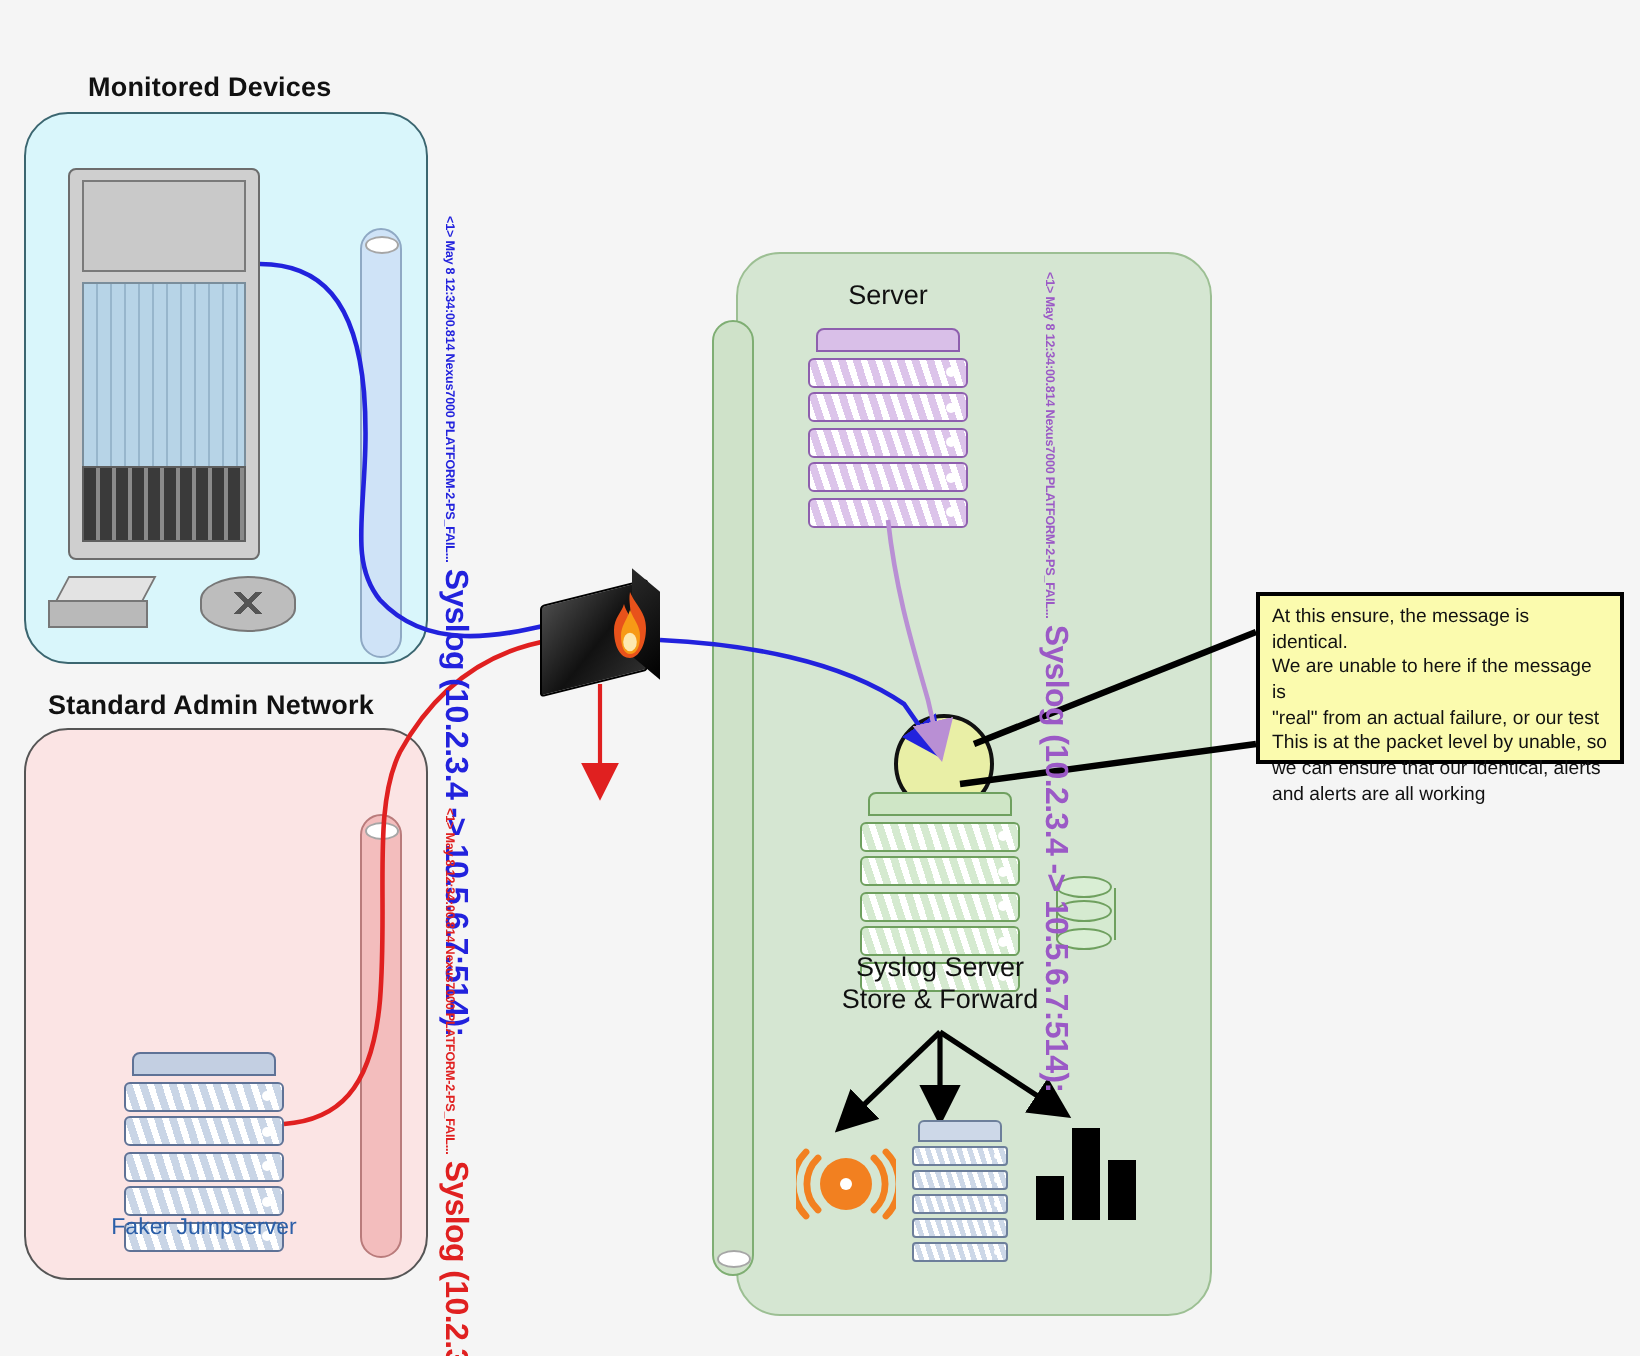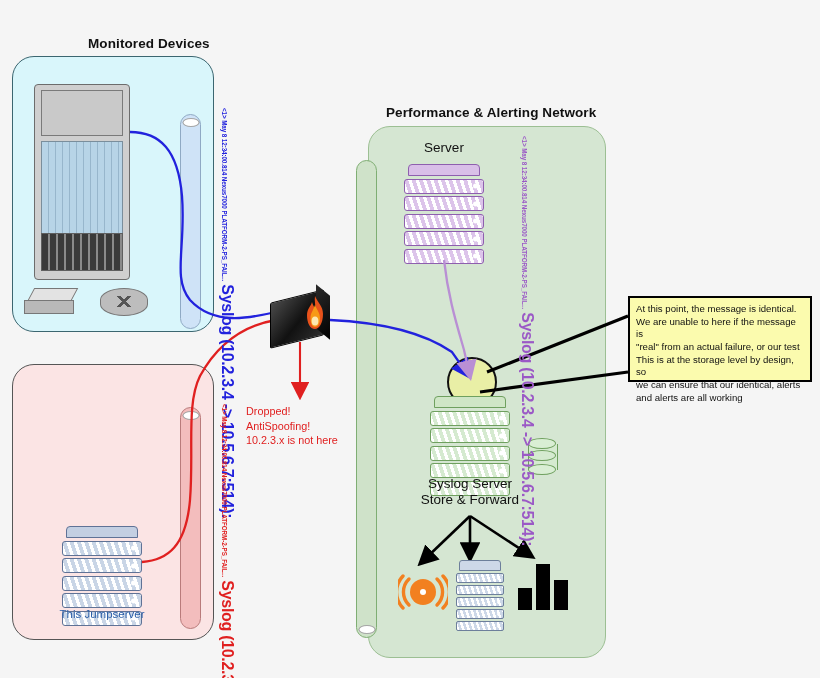--- a/index.html
+++ b/index.html
@@ -115,22 +115,22 @@
 
   #drop-text{position:absolute;left:246px;top:404px;width:130px;font-size:10.8px;line-height:1.35;color:#e02020;}
 
   svg.overlay{position:absolute;left:0;top:0;width:820px;height:678px;pointer-events:none;}
 </style>
 </head>
 <body>
 
 <div id="canvas">
 
-  <div class="zone-title" style="left:44px;top:36px;margin-left:44px;">Monitored Devices</div>
-  <div class="zone-title" style="left:386px;top:105px;">Performance &amp; Alerting Network</div>
+  <div class="zone-title" style="left:44px;top:36px;">Monitored Devices</div>
+  <div class="zone-title" style="left:24px;top:345px;">Standard Admin Network</div>
 
   <div class="zone" id="zone-monitored"></div>
   <div class="zone" id="zone-admin"></div>
   <div class="zone" id="zone-perf"></div>
 
   <div class="pipe" id="pipe-green">
     <div class="pipe-cap" style="bottom:3px;"></div>
   </div>
   <div class="pipe" id="pipe-blue">
     <div class="pipe-cap" style="top:3px;"></div>
@@ -179,21 +179,21 @@
   <div class="dev-label" id="label-syslog2">Store &amp; Forward</div>
 
   <div class="rack blue" id="rack-admin">
     <div class="rack-top"></div>
     <div class="rack-u"></div>
     <div class="rack-u"></div>
     <div class="rack-u"></div>
     <div class="rack-u"></div>
     <div class="rack-u"></div>
   </div>
-  <div class="dev-label" id="label-jump">This Jumpserver</div>
+  <div class="dev-label" id="label-jump">Faker Jumpserver</div>
 
   <svg class="overlay" viewBox="0 0 820 678">
     <defs>
       <marker id="ah-blue" markerWidth="9" markerHeight="9" refX="5" refY="4.5" orient="auto">
         <path d="M0,0 L9,4.5 L0,9 z" fill="#2222dd"></path>
       </marker>
       <marker id="ah-purple" markerWidth="9" markerHeight="9" refX="5" refY="4.5" orient="auto">
         <path d="M0,0 L9,4.5 L0,9 z" fill="#b98fd4"></path>
       </marker>
       <marker id="ah-red" markerWidth="9" markerHeight="9" refX="5" refY="4.5" orient="auto">
@@ -224,44 +224,39 @@
   <div id="firewall">
     <div class="fw-box"></div>
     <div class="fw-side"></div>
     <svg id="flame" viewBox="0 0 22 34">
       <path d="M11 0 C14 7 19 10 19 18 C19 27 15 33 11 33 C6 33 3 27 3 19 C3 13 7 10 8 6 C9 10 11 11 11 14 C12 9 10 5 11 0 Z" fill="#e8521b"></path>
       <path d="M11 9 C13 14 16 17 16 22 C16 28 14 31 11 31 C8 31 6.5 27 6.5 22 C6.5 17 9 15 11 9 Z" fill="#f79a16"></path>
       <ellipse cx="11" cy="25" rx="3.4" ry="4.6" fill="#fde8b0"></ellipse>
     </svg>
   </div>
 
-  <div id="drop-text">
-    <div>Dropped!</div>
-    <div>AntiSpoofing!</div>
-    <div>10.2.3.x is not here</div>
-  </div>
 
   <div class="syslog-label" id="label-blue">
     <span class="small">&lt;1&gt; May  8 12:34:00.814 Nexus7000 PLATFORM-2-PS_FAIL...</span>
     <span class="big">Syslog (10.2.3.4 -&gt; 10.5.6.7:514):</span>
   </div>
   <div class="syslog-label" id="label-purple">
     <span class="small">&lt;1&gt; May  8 12:34:00.814 Nexus7000 PLATFORM-2-PS_FAIL...</span>
     <span class="big">Syslog (10.2.3.4 -&gt; 10.5.6.7:514):</span>
   </div>
   <div class="syslog-label" id="label-red">
     <span class="small">&lt;1&gt; May  8 12:34:00.814 Nexus7000 PLATFORM-2-PS_FAIL...</span>
     <span class="big">Syslog (10.2.3.4 -&gt; 10.5.6.7:514):</span>
   </div>
 
   <div id="annotation">
-    <div>At this point, the message is identical.</div>
+    <div>At this ensure, the message is identical.</div>
     <div>We are unable to here if the message is</div>
     <div>"real" from an actual failure, or our test</div>
-    <div>This is at the storage level by design, so</div>
+    <div>This is at the packet level by unable, so</div>
     <div>we can ensure that our identical, alerts</div>
     <div>and alerts are all working</div>
   </div>
 
   <svg id="ic-alert" viewBox="0 0 50 48">
     <circle cx="25" cy="26" r="13" fill="#f28020"></circle>
     <circle cx="25" cy="26" r="3" fill="#fff"></circle>
     <path d="M11 13 A18 18 0 0 0 11 39" stroke="#f28020" stroke-width="3.4" fill="none" stroke-linecap="round"></path>
     <path d="M5 10 A23 23 0 0 0 5 42" stroke="#f28020" stroke-width="3.4" fill="none" stroke-linecap="round"></path>
     <path d="M39 13 A18 18 0 0 1 39 39" stroke="#f28020" stroke-width="3.4" fill="none" stroke-linecap="round"></path>

